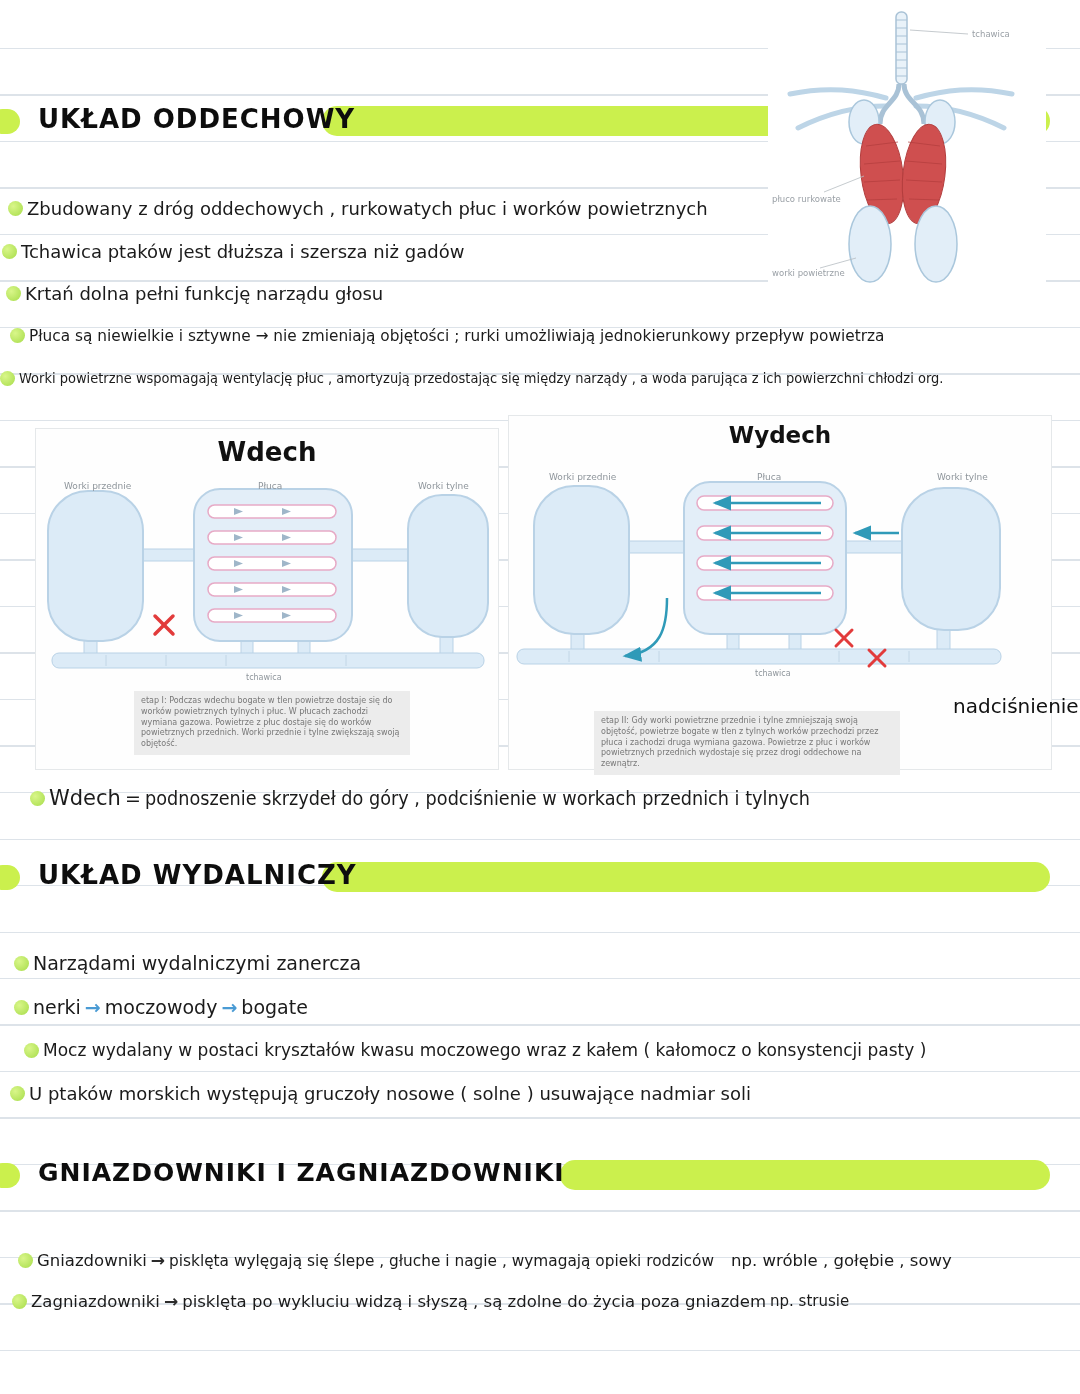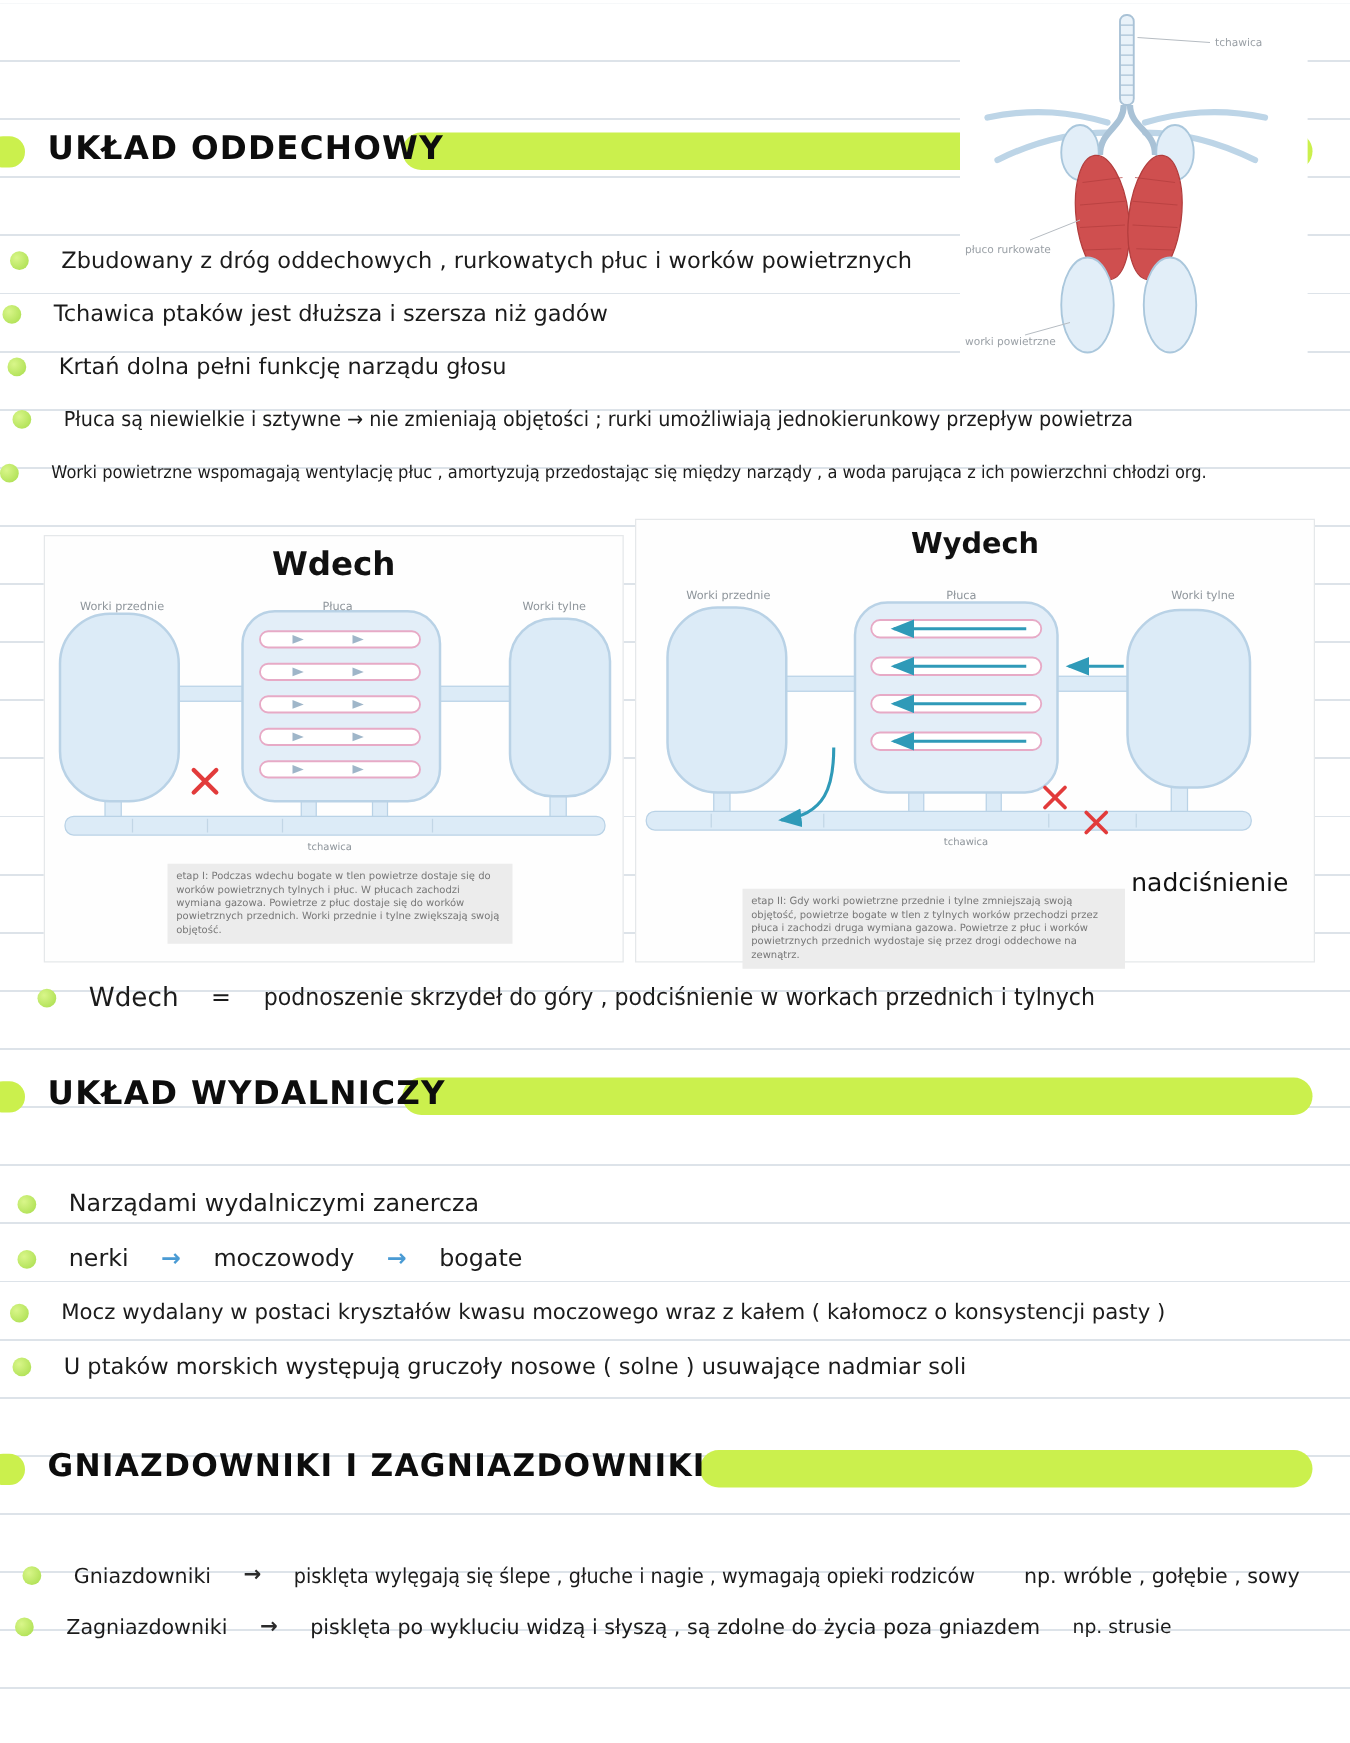--- a/index.html
+++ b/index.html
@@ -25,21 +25,21 @@
     position: absolute; height: 25px; width: 30px; left: -10px;
     border-radius: 13px; background: #cbf04d; z-index: 1;
   }
   .sec-title {
     position: absolute; z-index: 2;
     font-weight: 800; font-size: 26px; letter-spacing: 1px;
     color: #0d0d0d; white-space: nowrap;
   }
   .row {
     position: absolute; z-index: 2;
-    display: flex; align-items: center; gap: 26px;
+    display: flex; align-items: center; gap: 4px;
     white-space: nowrap;
   }
   .dot {
     width: 15px; height: 15px; border-radius: 50%; flex: none;
     background: radial-gradient(circle at 35% 35%, #d9f68a, #a6dc49);
   }
   .hw { color: #1b1b1b; }
   .t18 { font-size: 18px; }
   .t17 { font-size: 17px; }
   .t165 { font-size: 16.5px; }
@@ -213,21 +213,21 @@
 
     <g stroke="#e23b3b" stroke-width="3" stroke-linecap="round">
       <line x1="327" y1="214" x2="343" y2="230"></line>
         <line x1="343" y1="214" x2="327" y2="230"></line>
       <line x1="360" y1="234" x2="376" y2="250"></line>
         <line x1="376" y1="234" x2="360" y2="250"></line>
     </g>
   </svg>
   <div class="mini-label" style="left:246px; top:253px; font-size:8px;">tchawica</div>
   <div class="caption" style="left:85px; top:270px; width:292px;margin-top:25px;">etap II: Gdy worki powietrzne przednie i tylne zmniejszają swoją objętość, powietrze bogate w tlen z tylnych worków przechodzi przez płuca i zachodzi druga wymiana gazowa. Powietrze z płuc i worków powietrznych przednich wydostaje się przez drogi oddechowe na zewnątrz.</div>
-  <div class="annotation" style="left:368px; top:278px;padding-left:28px;">nadciśnienie</div>
+  <div class="annotation" style="left:416px; top:278px;padding-left:28px;">nadciśnienie</div>
 </div>
 
 <div class="row" style="left:30px; top:786px;">
   <span class="dot"></span>
   <span class="hw" style="font-size:21px;">Wdech</span>
   <span class="hw" style="font-size:19px;">=</span>
   <span class="hw t19 cmp">podnoszenie skrzydeł do góry , podciśnienie w workach przednich i tylnych</span>
 </div>
 
 <div class="pill-edge" style="top:865px;"></div>
@@ -239,21 +239,21 @@
   <span class="hw t19">Narządami wydalniczymi zanercza</span>
 </div>
 <div class="row" style="left:14px; top:996px;">
   <span class="dot"></span>
   <span class="hw t19">nerki</span>
   <span class="arrow-blue">→</span>
   <span class="hw t19">moczowody</span>
   <span class="arrow-blue">→</span>
   <span class="hw t19">bogate</span>
 </div>
-<div class="row" style="left:8px; top:1040px;">
+<div class="row" style="left:24px; top:1040px;">
   <span class="dot"></span>
   <span class="hw t17">Mocz wydalany w postaci kryształów kwasu moczowego wraz z kałem ( kałomocz o konsystencji pasty )</span>
 </div>
 <div class="row" style="left:10px; top:1083px;">
   <span class="dot"></span>
   <span class="hw t18">U ptaków morskich występują gruczoły nosowe ( solne ) usuwające nadmiar soli</span>
 </div>
 
 <div class="pill-edge" style="top:1163px;"></div>
 <div class="pill" style="left:560px; top:1160px; width:490px;"></div>

